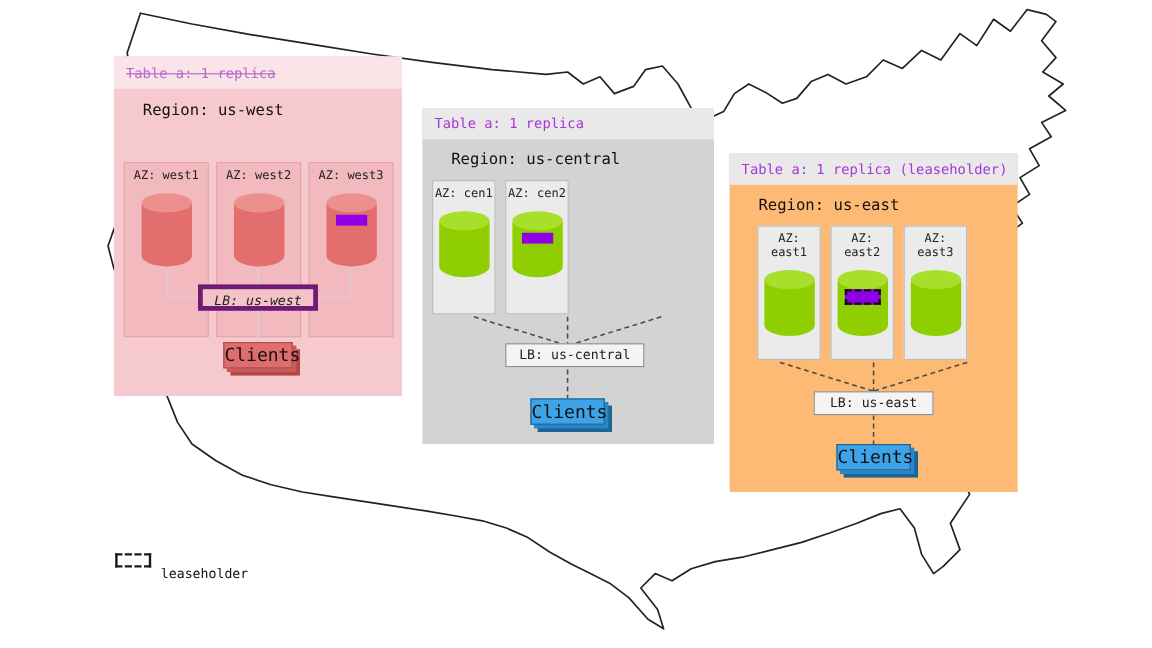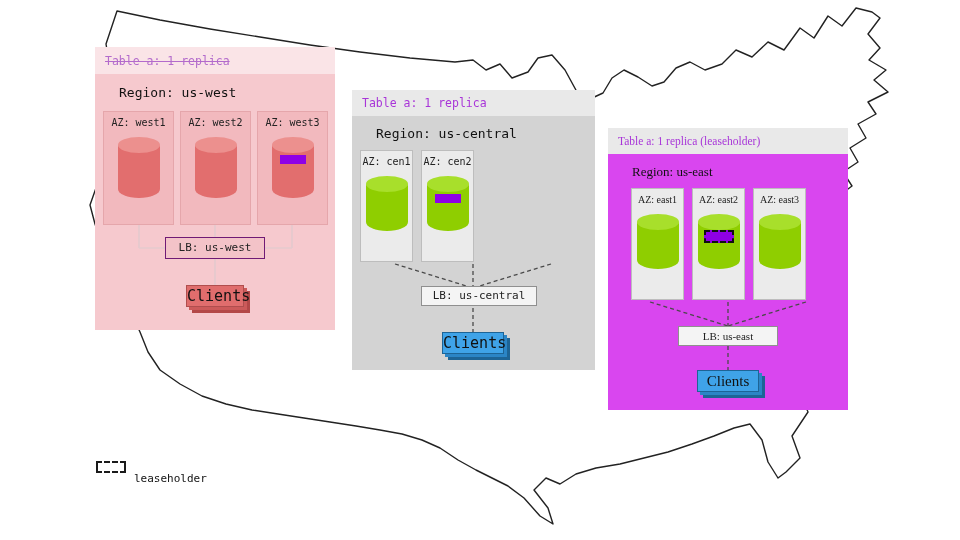--- a/index.html
+++ b/index.html
@@ -4,61 +4,61 @@
 <style>
   html,body{margin:0;padding:0;background:#ffffff;}
   .stage{position:relative;width:960px;height:540px;overflow:hidden;
          font-family:"DejaVu Sans Mono","Liberation Mono",monospace;border-radius:28px;}
   .us-map{position:absolute;left:0;top:0;z-index:0;}
 
   
   .region{position:absolute;z-index:2;}
   .region-west{left:95px;top:47px;width:240px;height:283px;background:#f6c9ce;}
   .region-central{left:352px;top:90px;width:243px;height:280px;background:#d3d3d3;}
-  .region-east{left:608px;top:128px;width:240px;height:282px;background:#d946ef;font-family:Liberation Serif, serif;}
+  .region-east{left:608px;top:128px;width:240px;height:282px;background:#fdba74;}
 
   .region-header{position:absolute;left:0;top:0;right:0;height:26px;
                  display:flex;align-items:center;padding-left:10px;box-sizing:border-box;
                  font-size:11.5px;color:#a835d8;}
   .region-west .region-header{background:#fae4e7;height:27px;}
   .region-central .region-header,.region-east .region-header{background:#e9e9e9;}
   .strike{text-decoration:line-through;color:#b36bcc;}
 
   .region-title{position:absolute;left:24px;font-size:13px;color:#111;}
   .region-west .region-title{top:38px;}
   .region-central .region-title,.region-east .region-title{top:36px;}
 
   
   .az-row{position:absolute;display:flex;}
   .region-west .az-row{left:8px;top:64px;gap:6px;}
   .region-central .az-row{left:8px;top:60px;gap:8px;}
   .region-east .az-row{left:23px;top:60px;gap:8px;}
   .az{box-sizing:border-box;text-align:center;}
-  .region-west .az{width:71px;height:114px;background:#f2b9be;border:1px solid #e5a6ab;}
+  .region-west .az{width:71px;height:146px;background:#f2b9be;border:1px solid #e5a6ab;margin-top:24px;}
   .region-central .az,.region-east .az{width:53px;height:112px;background:#ebebeb;border:1px solid #bdbdbd;}
   .az-label{font-size:10px;color:#222;padding-top:5px;}
 
   
   .cyl{position:relative;margin:10px auto 0;width:42px;border-radius:21px/9px;}
   .cyl-green{height:54px;background:#8fce00;}
   .cyl-green .cyl-top{position:absolute;top:-1px;left:0;width:42px;height:16px;border-radius:50%;background:#a8df2b;}
   .cyl-red{height:60px;background:#e26e6e;}
   .cyl-red .cyl-top{position:absolute;top:-1px;left:0;width:42px;height:16px;border-radius:50%;background:#ec908e;}
   .replica{position:absolute;top:17px;left:8px;width:26px;height:9px;background:#8f00e6;}
   .replica.leaseholder{top:15px;left:6px;border:2px dashed #111;}
 
   
   .lines{position:absolute;left:0;top:0;z-index:1;}
   .west-line{stroke:#e4cace;stroke-width:1.6;}
   .dash-line{stroke:#4a4a4a;stroke-width:1.3;stroke-dasharray:4 3;fill:none;}
 
   
   .lb{position:absolute;z-index:3;box-sizing:border-box;text-align:center;font-size:11px;color:#222;}
   .region-west .lb{left:70px;top:190px;width:100px;height:22px;line-height:20px;
-                   background:#f3c3c8;border:1px solid #701a75;}
+                   background:#f3c3c8;border:4px solid #701a75;font-style:italic;}
   .region-central .lb{left:69px;top:196px;width:116px;height:20px;line-height:18px;
                       background:#f4f4f4;border:1px solid #8f8f8f;}
   .region-east .lb{left:70px;top:198px;width:100px;height:20px;line-height:18px;
                    background:#f4f4f4;border:1px solid #8f8f8f;}
 
   .clients{position:absolute;z-index:3;box-sizing:border-box;text-align:center;font-size:15px;color:#111;}
   .clients-red{left:91px;top:238px;width:58px;height:22px;line-height:20px;
                background:#e06d6d;border:1px solid #b04e4e;
                box-shadow:3px 3px 0 0 #cc5a5a,6px 6px 0 0 #b34848;}
   .clients-blue{background:#3fa3e8;border:1px solid #1d6496;

